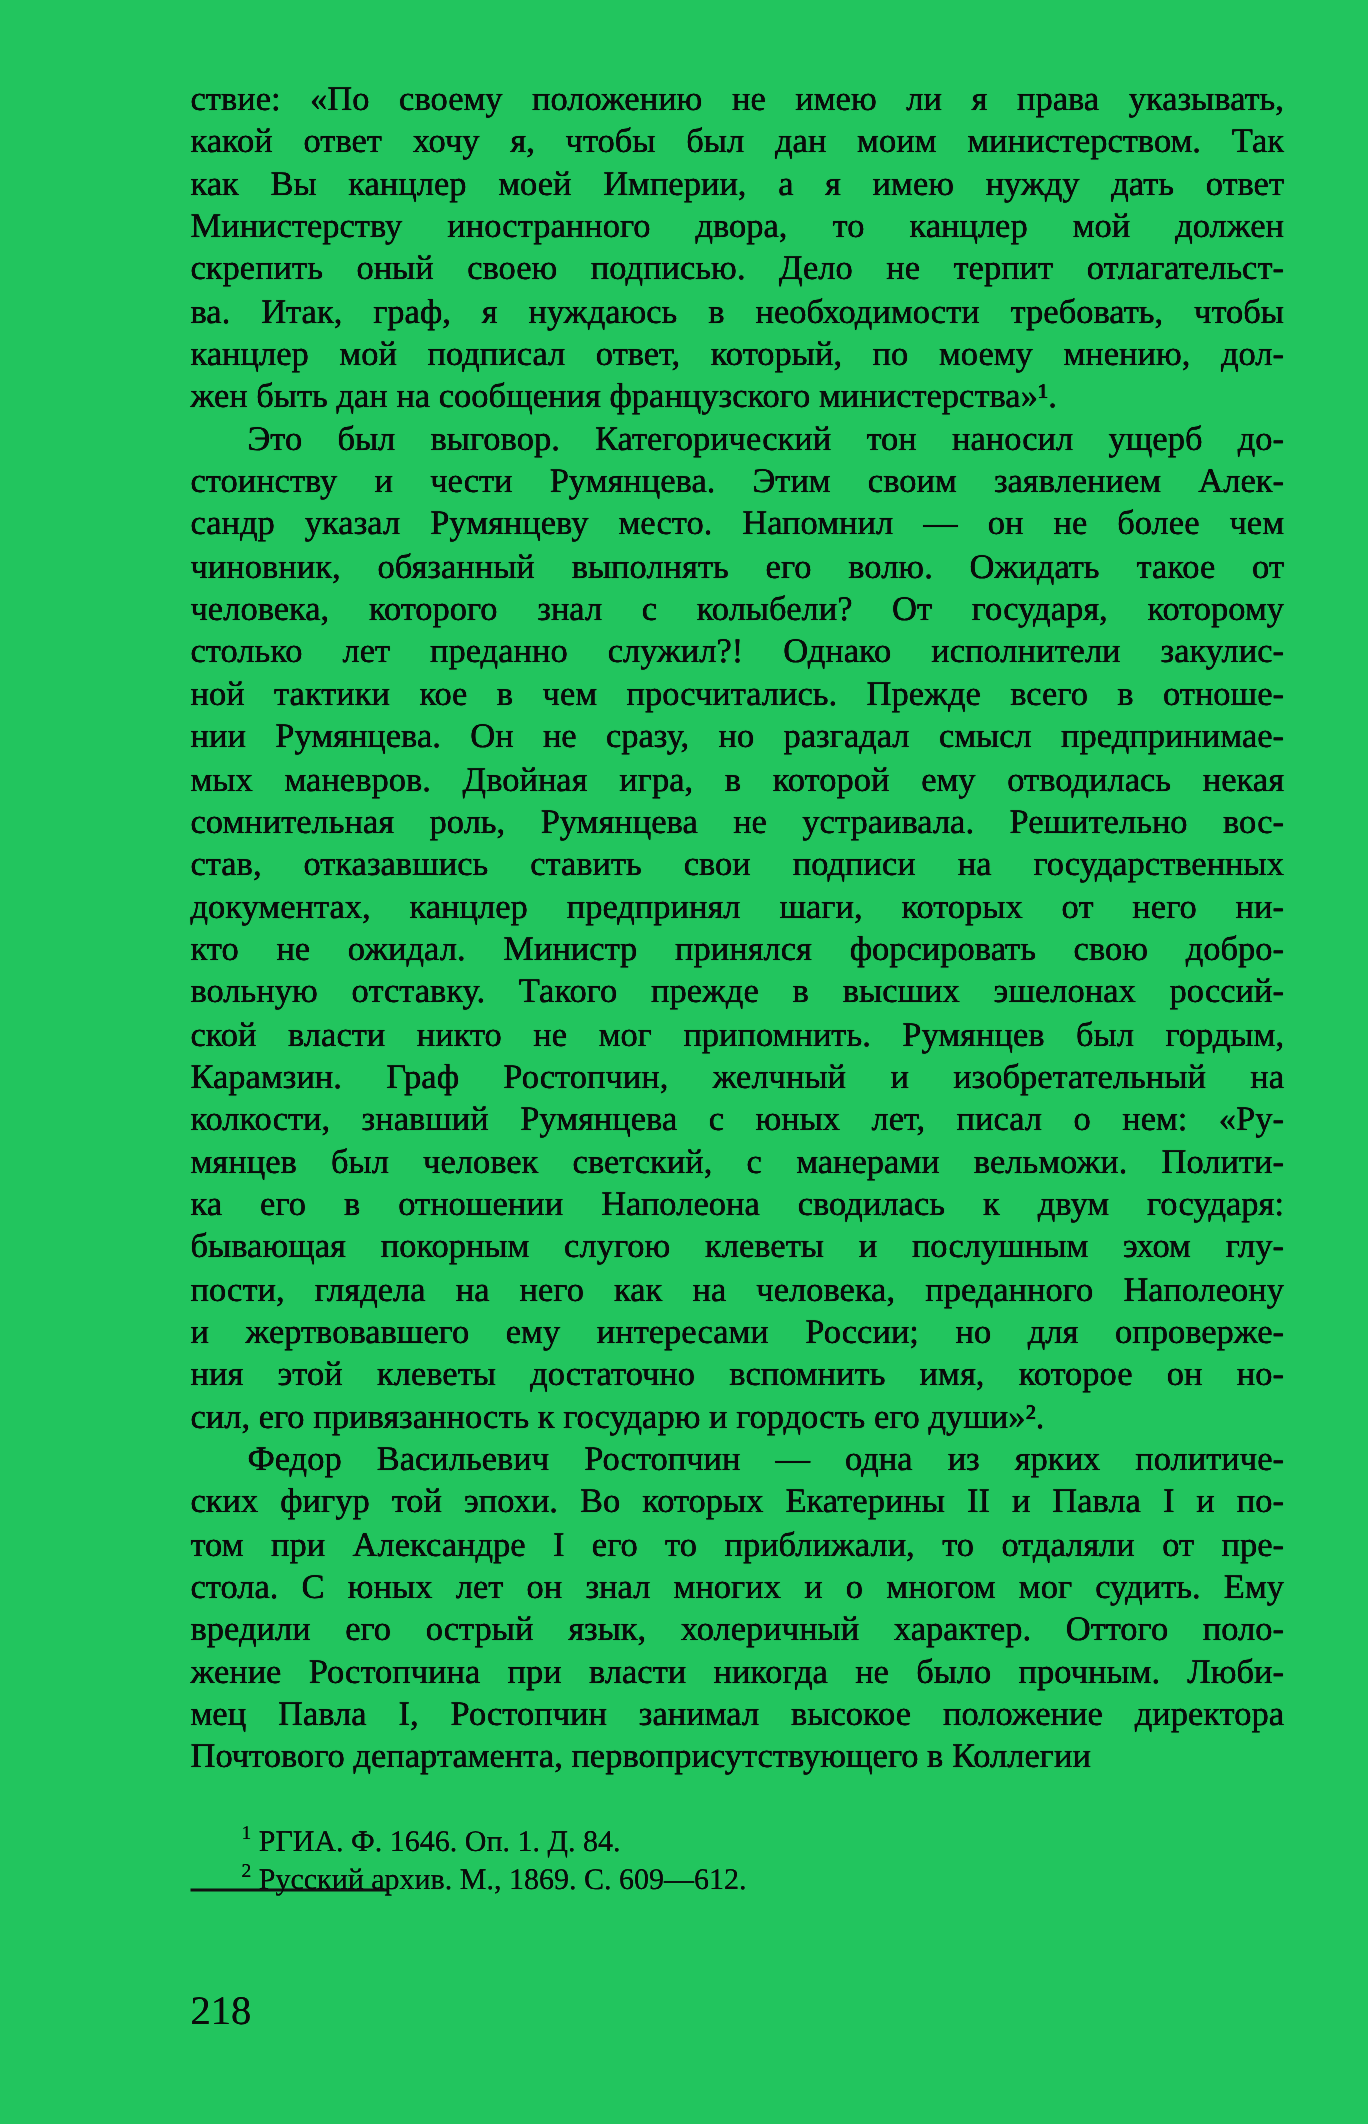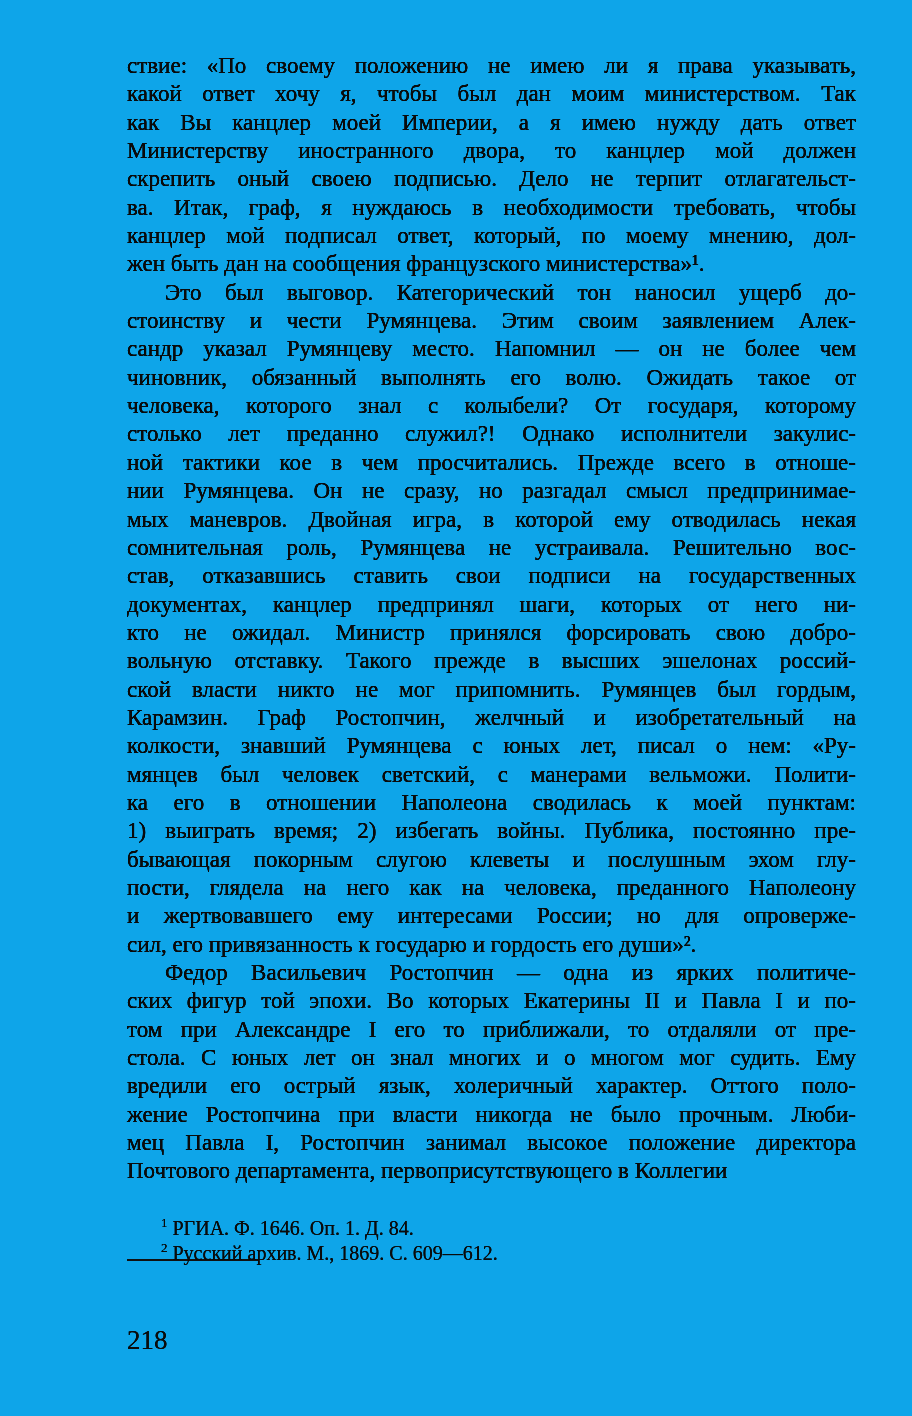--- a/index.html
+++ b/index.html
@@ -11,21 +11,21 @@
     width: 912px;
     height: 1416px;
     position: relative;
     font-family: "Liberation Serif", serif;
     color: #0b0b0b;
     overflow: hidden;
   }
   .scan-page {
     position: absolute;
     inset: 0;
-    background: #0ea5e9;
+    background: #22c55e;
   }
   .body-text {
     position: absolute;
     left: 127px;
     top: 52px;
     width: 729px;
     font-size: 23px;
     line-height: 28.35px;
     
     text-shadow: 0 0 0.45px #000, 0 0 0.3px #000;
@@ -98,25 +98,25 @@
         <div class="line">мых маневров. Двойная игра, в которой ему отводилась некая</div>
         <div class="line">сомнительная роль, Румянцева не устраивала. Решительно вос-</div>
         <div class="line">став, отказавшись ставить свои подписи на государственных</div>
         <div class="line">документах, канцлер предпринял шаги, которых от него ни-</div>
         <div class="line">кто не ожидал. Министр принялся форсировать свою добро-</div>
         <div class="line">вольную отставку. Такого прежде в высших эшелонах россий-</div>
         <div class="line">ской власти никто не мог припомнить. Румянцев был гордым,</div>
         <div class="line">Карамзин. Граф Ростопчин, желчный и изобретательный на</div>
         <div class="line">колкости, знавший Румянцева с юных лет, писал о нем: «Ру-</div>
         <div class="line">мянцев был человек светский, с манерами вельможи. Полити-</div>
-        <div class="line">ка его в отношении Наполеона сводилась к моей пунктам:</div>
-        <div class="line">1) выиграть время; 2) избегать войны. Публика, постоянно пре-</div>
+        <div class="line">ка его в отношении Наполеона сводилась к двум государя:</div>
         <div class="line">бывающая покорным слугою клеветы и послушным эхом глу-</div>
         <div class="line">пости, глядела на него как на человека, преданного Наполеону</div>
         <div class="line">и жертвовавшего ему интересами России; но для опроверже-</div>
+        <div class="line">ния этой клеветы достаточно вспомнить имя, которое он но-</div>
         <div class="line last">сил, его привязанность к государю и гордость его души»².</div>
       </div>
       <div class="paragraph">
         <div class="line indent">Федор Васильевич Ростопчин — одна из ярких политиче-</div>
         <div class="line">ских фигур той эпохи. Во которых Екатерины II и Павла I и по-</div>
         <div class="line">том при Александре I его то приближали, то отдаляли от пре-</div>
         <div class="line">стола. С юных лет он знал многих и о многом мог судить. Ему</div>
         <div class="line">вредили его острый язык, холеричный характер. Оттого поло-</div>
         <div class="line">жение Ростопчина при власти никогда не было прочным. Люби-</div>
         <div class="line">мец Павла I, Ростопчин занимал высокое положение директора</div>

